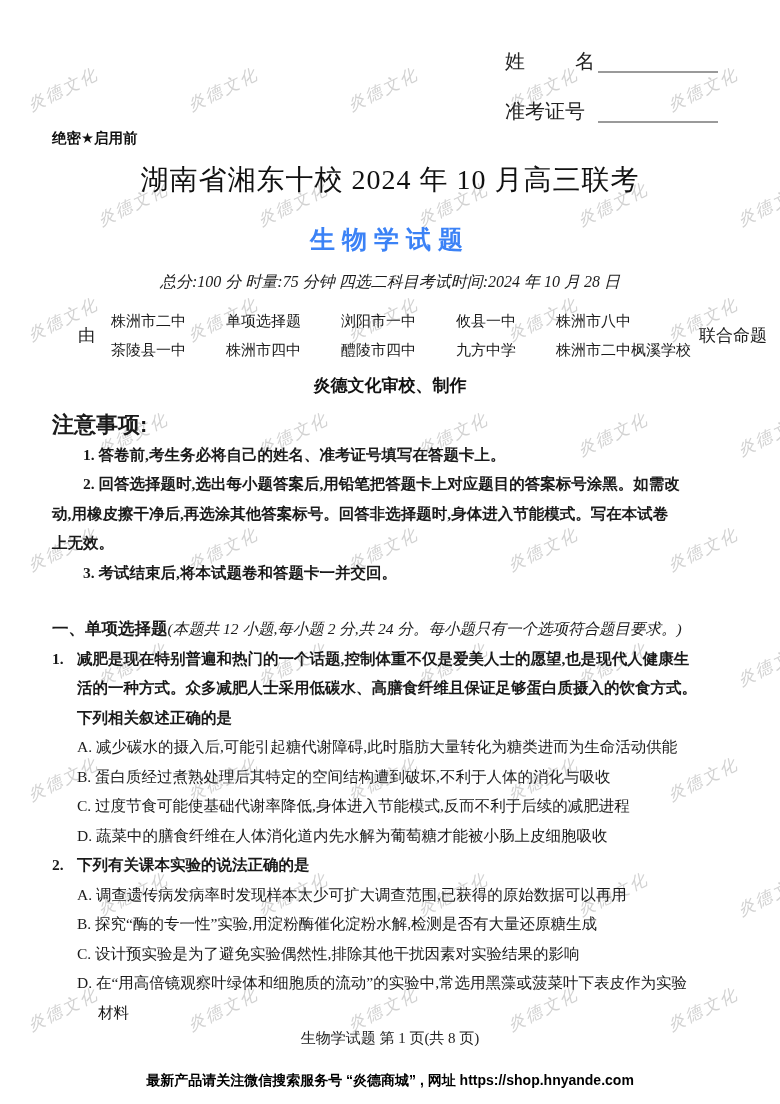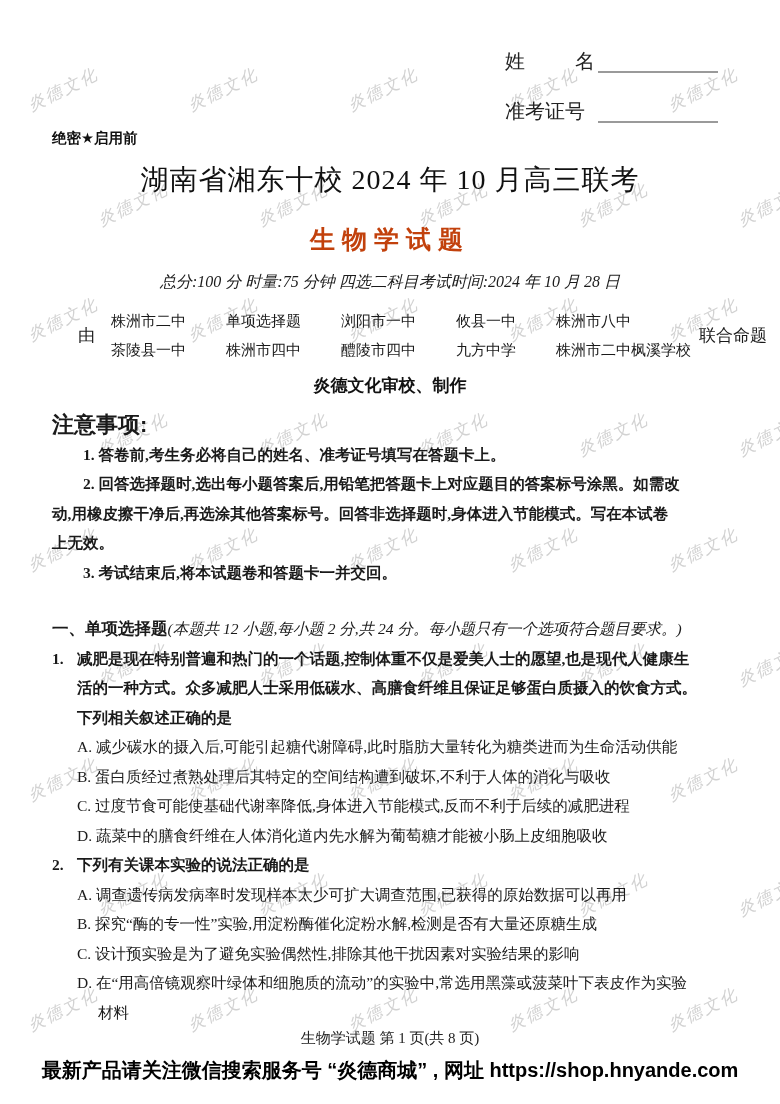--- a/index.html
+++ b/index.html
@@ -35,21 +35,21 @@
     font-weight:bold; font-size:14.5px; color:#111;
   }
 
   .main-title {
     margin-top:160px; text-align:center; font-size:28px; line-height:40px;
     color:#111; letter-spacing:1px;
   }
   .subject-title {
     margin-top:22px; text-align:center; font-size:25px; line-height:34px;
     font-family:"Liberation Sans","DejaVu Sans",sans-serif; font-weight:bold;
-    letter-spacing:7px; color:#c2410c;
+    letter-spacing:7px; color:#3b82f6;
   }
   .info-line {
     margin-top:15px; text-align:center; font-size:16px; line-height:22px;
     font-style:italic; color:#1c1c1c;
   }
   .schools {
     margin:17px 58px 0 78px; display:flex; align-items:center;
   }
   .schools .by { font-size:17px; flex:0 0 auto; }
   .schools .rows { flex:1 1 auto; margin-left:16px; display:flex; flex-direction:column; gap:7px; }
@@ -73,21 +73,21 @@
     font-family:"Liberation Sans","DejaVu Sans",sans-serif; font-weight:bold; font-size:16.5px;
   }
   .section-sub { font-style:italic; font-size:15.5px; }
   .q-num { display:inline-block; width:25px; }
   .hang { padding-left:25px; }
   .opt { padding-left:25px; white-space:nowrap; }
   .opt-cont { padding-left:46px; }
 
   .page-footer { text-align:center; font-size:15px; line-height:22px; color:#222; }
   .banner {
-    margin-top:9px; text-align:center; font-size:20px; line-height:24px;
+    margin-top:19px; text-align:center; font-size:14px; line-height:24px;
     font-family:"Liberation Sans","DejaVu Sans",sans-serif; font-weight:bold;
     color:#000; white-space:nowrap;
   }
 </style>
 </head>
 <body>
 
 <div class="page">
   <div id="wm-layer">
       <span class="wm" style="left: 25px; top: 78px;">炎德文化</span>

